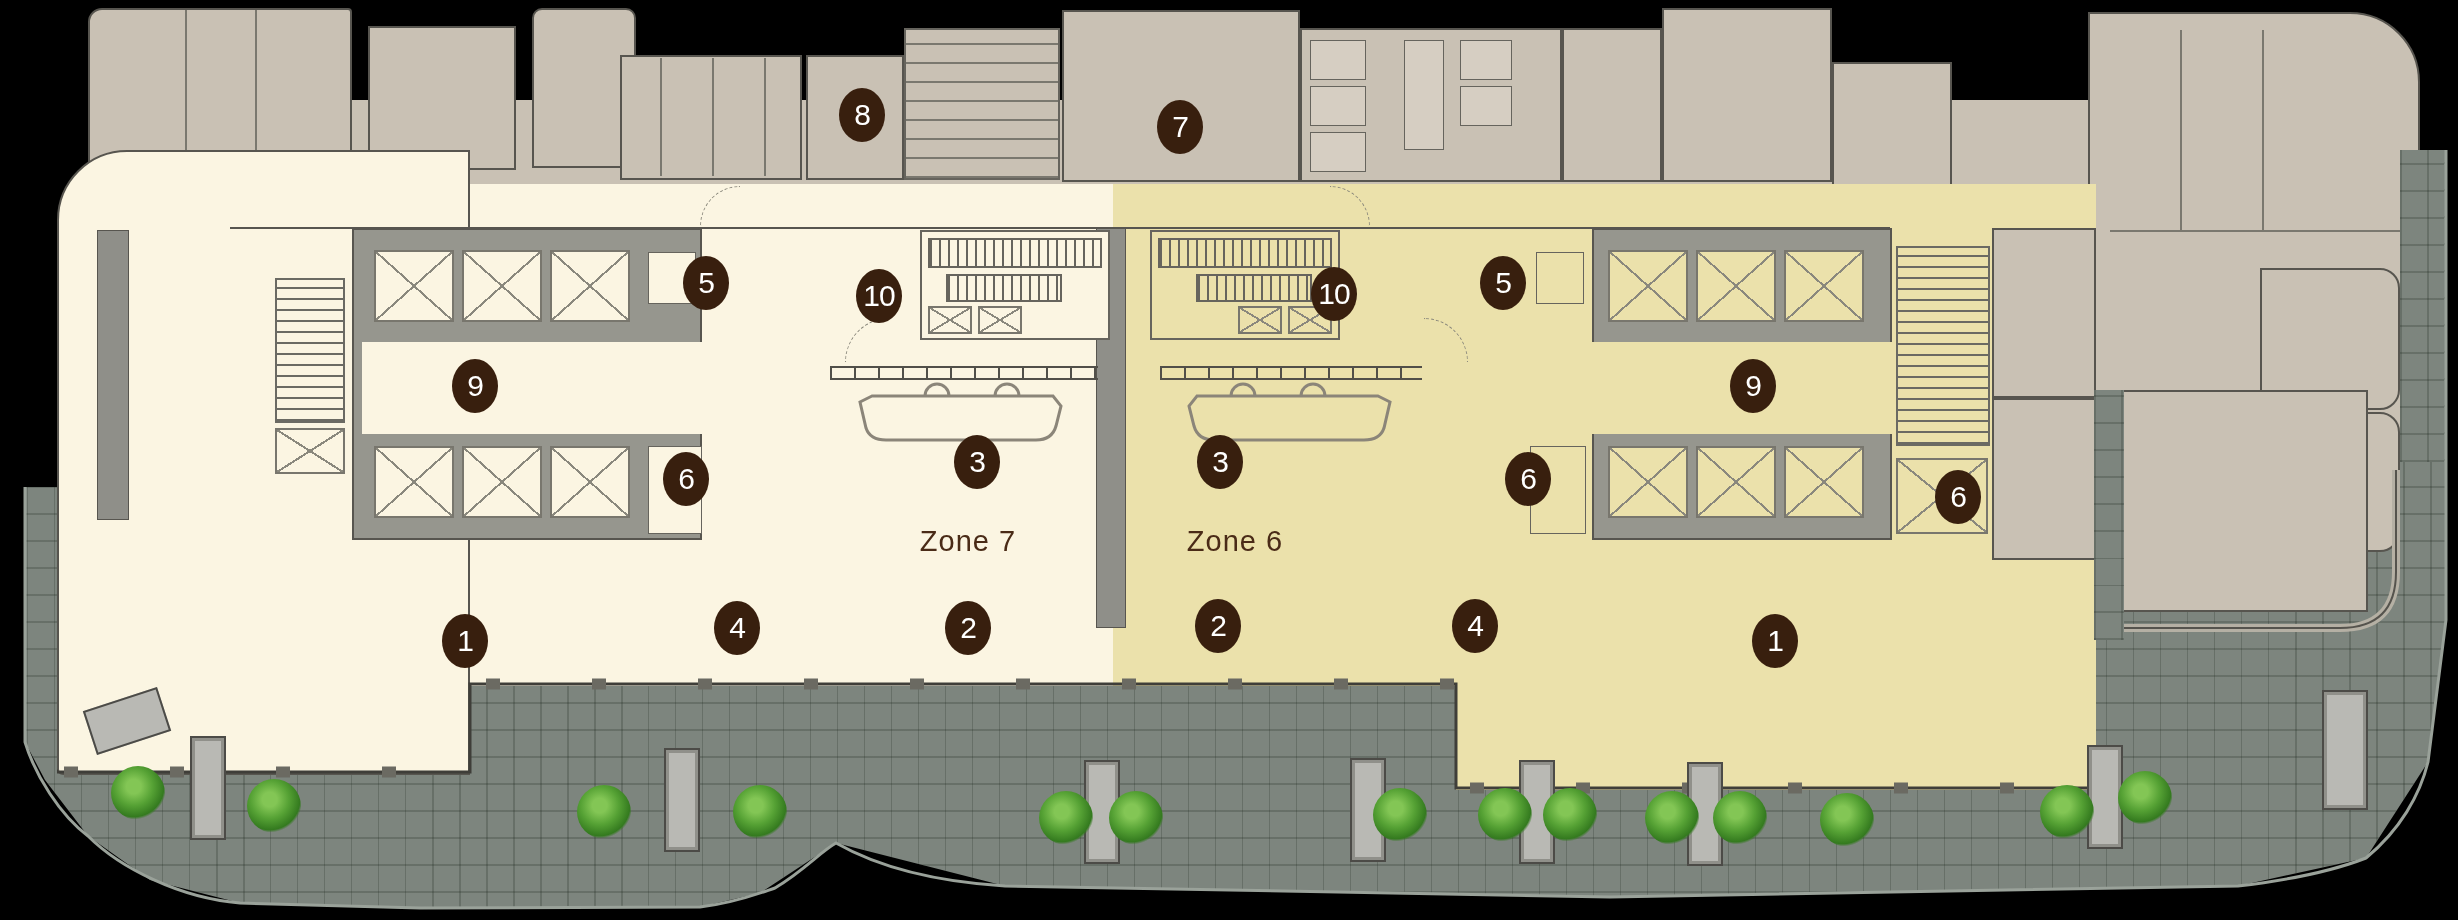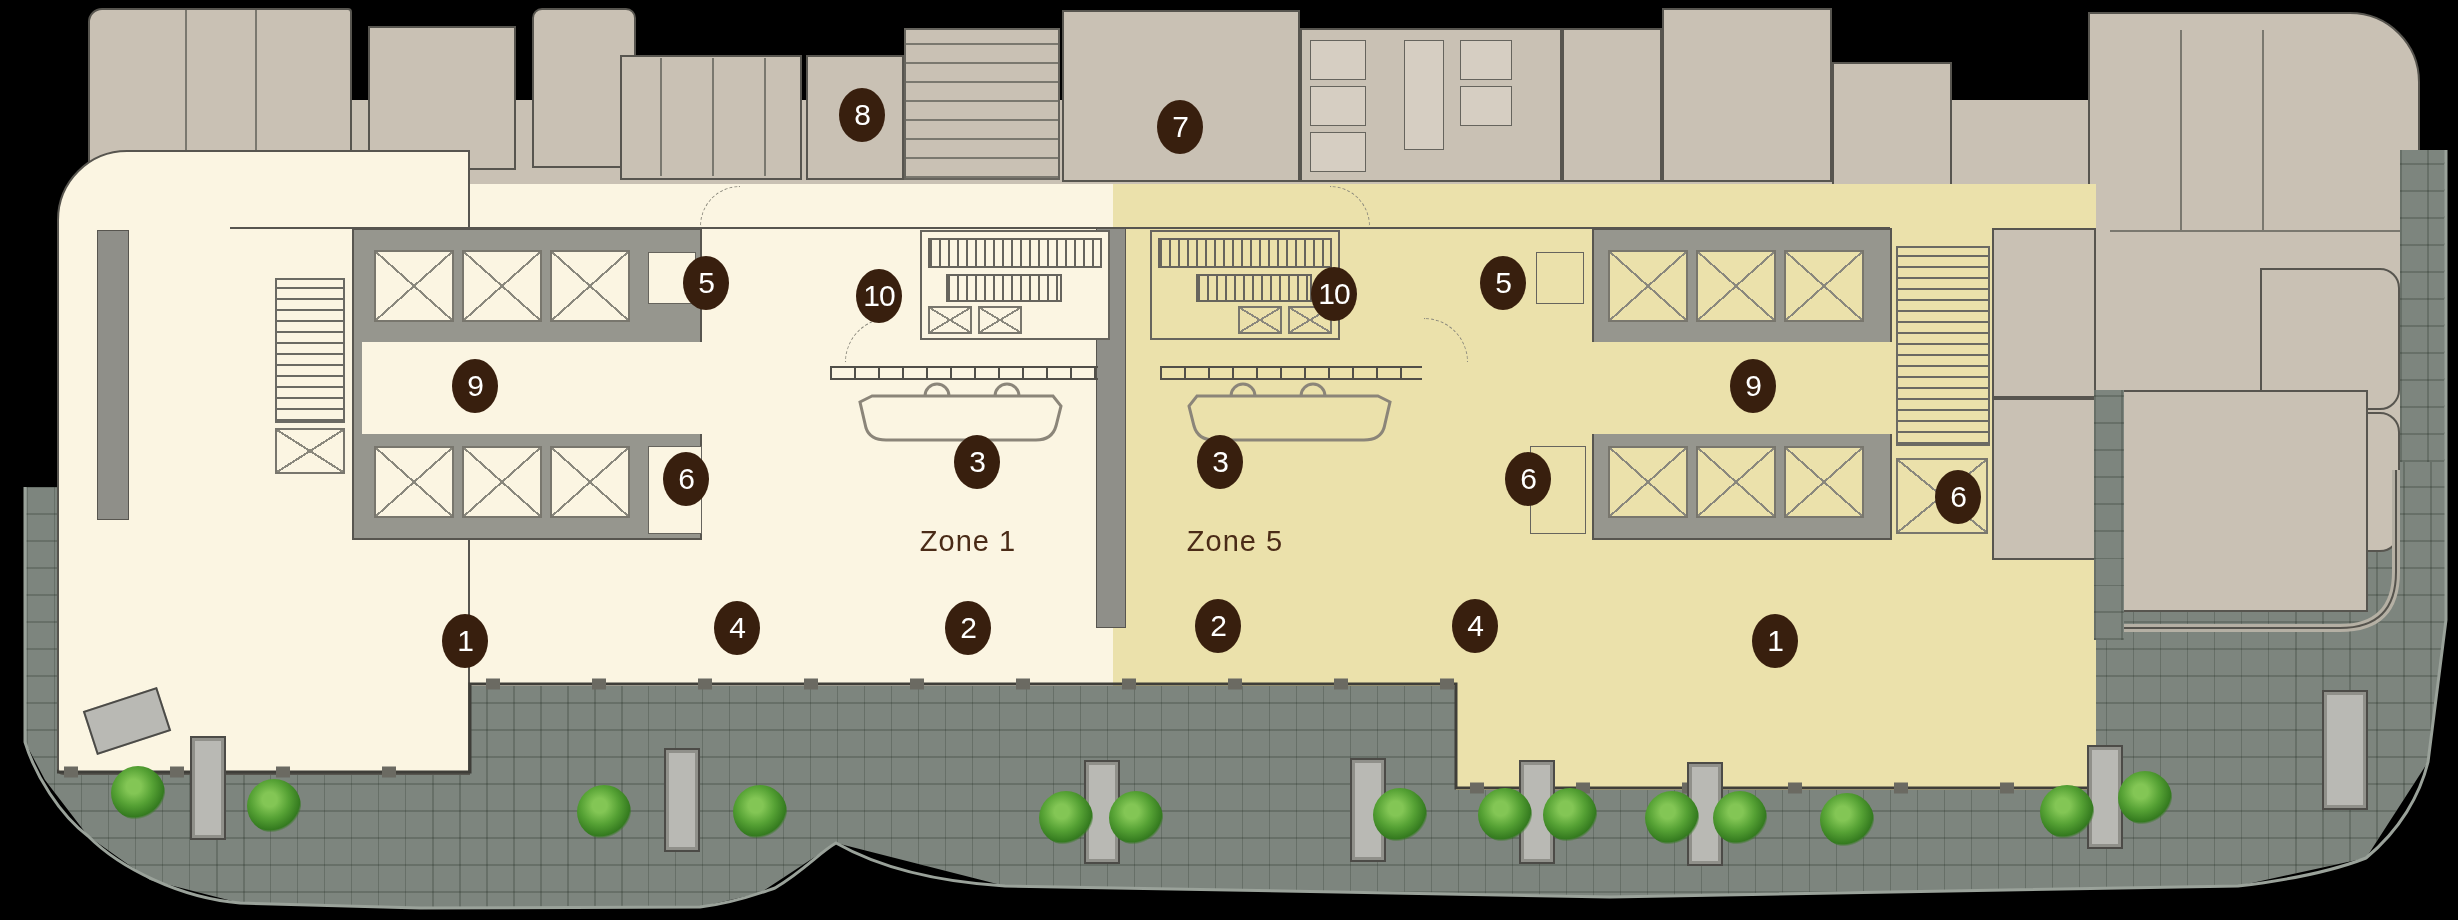--- a/index.html
+++ b/index.html
@@ -199,22 +199,22 @@
   <div class="shrub" style="left:1136px;top:818px;"></div>
   <div class="shrub" style="left:1400px;top:815px;"></div>
   <div class="shrub" style="left:1505px;top:815px;"></div>
   <div class="shrub" style="left:1570px;top:815px;"></div>
   <div class="shrub" style="left:1672px;top:818px;"></div>
   <div class="shrub" style="left:1740px;top:818px;"></div>
   <div class="shrub" style="left:1847px;top:820px;"></div>
   <div class="shrub" style="left:2067px;top:812px;"></div>
   <div class="shrub" style="left:2145px;top:798px;"></div>
 
-  <div class="zlabel" style="left: 968px; top: 541px;">Zone 1</div>
-  <div class="zlabel" style="left: 1235px; top: 541px;">Zone 5</div>
+  <div class="zlabel" style="left: 968px; top: 541px;">Zone 7</div>
+  <div class="zlabel" style="left: 1235px; top: 541px;">Zone 6</div>
 
   <div class="marker" style="left: 862px; top: 115px;">8</div>
   <div class="marker" style="left: 1180px; top: 127px;">7</div>
   <div class="marker" style="left: 706px; top: 283px;">5</div>
   <div class="marker" style="left: 879px; top: 296px;">10</div>
   <div class="marker" style="left: 1334px; top: 294px;">10</div>
   <div class="marker" style="left: 1503px; top: 283px;">5</div>
   <div class="marker" style="left: 475px; top: 386px;">9</div>
   <div class="marker" style="left: 1753px; top: 386px;">9</div>
   <div class="marker" style="left: 686px; top: 479px;">6</div>

